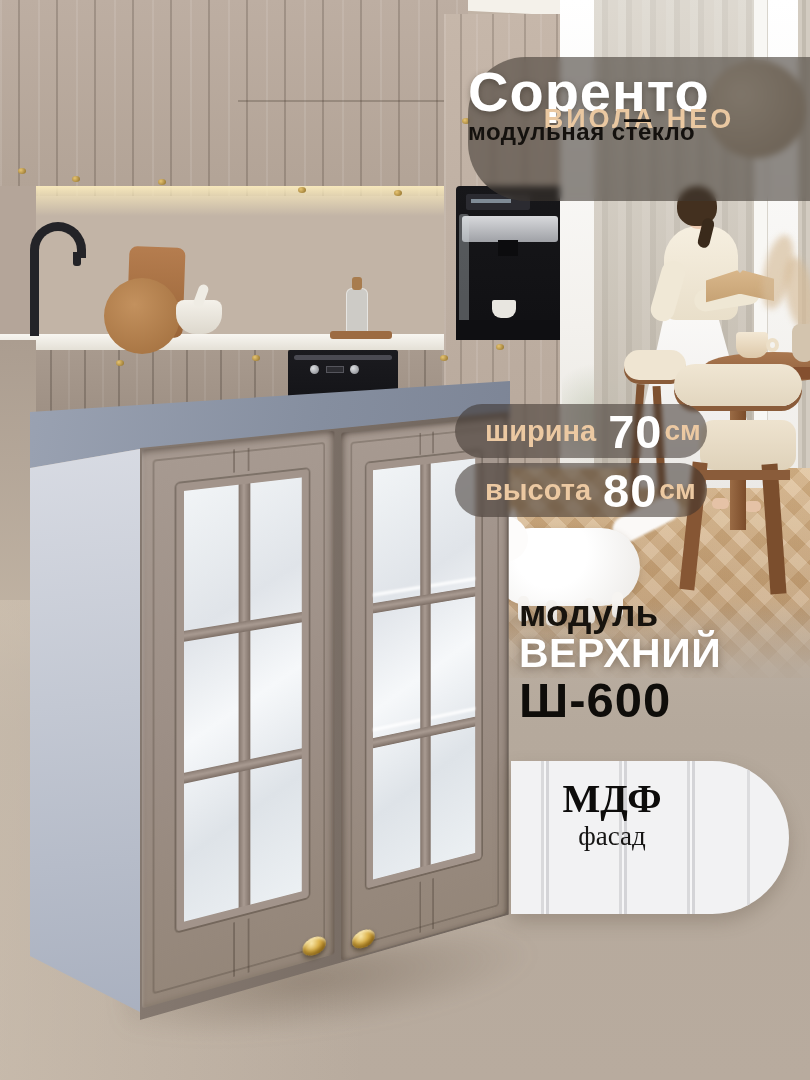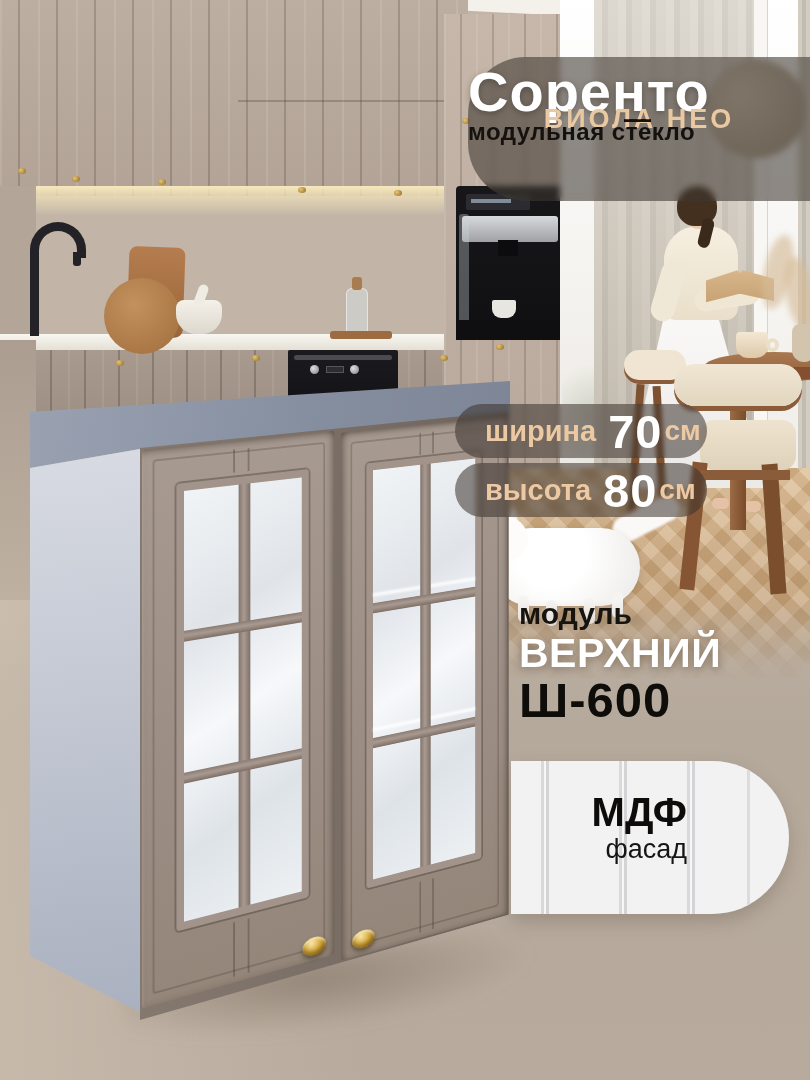--- a/index.html
+++ b/index.html
@@ -157,32 +157,32 @@
     display:flex;justify-content:center;align-items:center;gap:8px;line-height:26px;}
   .brand-sub .dash{color:#14110e;font-weight:700;}
   .brand-tagline{position:relative;font-size:24px;font-weight:700;letter-spacing:.5px;color:#14110e;line-height:26px;}
   .spec-pill{left:455px;width:252px;height:54px;border-radius:27px;background:rgba(58,50,44,.55);
     backdrop-filter:blur(2px);display:flex;align-items:center;padding-left:30px;white-space:nowrap;}
   .sp1{top:404px;} .sp2{top:463px;}
   .spec-label{position:relative;font-size:29px;font-weight:600;color:#ecc9a2;}
   .spec-value{position:relative;font-size:47px;font-weight:800;color:#ffffff;margin-left:12px;letter-spacing:1px;}
   .spec-unit{position:relative;font-size:28px;font-weight:600;color:#ecc9a2;margin-left:2px;}
   .module-block{left:519px;top:597px;width:280px;}
-  .module-kicker{position:relative;font-size:30px;font-weight:800;color:#17130e;line-height:34px;}
+  .module-kicker{position:relative;font-size:37px;font-weight:800;color:#17130e;line-height:34px;}
   .module-name{position:relative;font-size:41px;font-weight:800;color:#ffffff;line-height:44px;letter-spacing:.5px;
     text-shadow:0 2px 8px rgba(60,45,30,.45);}
   .module-code{position:relative;font-size:49px;font-weight:800;color:#0f0d0a;line-height:50px;letter-spacing:1px;}
   .feature-pill{left:510px;top:719px;width:206px;height:37px;border-radius:19px;background:rgba(74,67,60,.95);
     display:flex;align-items:center;padding-left:22px;}
   .feature-pill span{position:relative;font-size:26px;font-weight:700;letter-spacing:7px;color:#e8c59e;}
   .material-card{left:511px;top:761px;width:278px;height:153px;border-radius:0 90px 90px 0;background:#f2f2f3;
     box-shadow:0 8px 18px rgba(90,75,60,.28);overflow:hidden;}
   .mat-stripes{left:0;top:0;width:100%;height:100%;
     background:linear-gradient(90deg,transparent 0 30px,#d9d9db 30px 33px,#f6f6f7 33px 35px,#d4d4d7 35px 38px,transparent 38px 108px,#d9d9db 108px 111px,#f6f6f7 111px 113px,#d4d4d7 113px 116px,transparent 116px 176px,#d9d9db 176px 179px,#f6f6f7 179px 181px,#d4d4d7 181px 184px,transparent 184px 236px,#dcdcde 236px 239px,transparent 239px 278px);}
-  .mat-text{left:26px;top:29px;width:150px;text-align:right;}
+  .mat-text{left:26px;top:16px;width:150px;text-align:center;font-family:Liberation Serif, serif;}
   .mat-title{position:relative;font-size:40px;font-weight:800;color:#0d0c0b;line-height:44px;}
   .mat-sub{position:relative;font-size:27px;font-weight:500;color:#161514;line-height:30px;}
 </style>
 </head>
 <body>
 
 <div class="stage">
 
   <div class="photo">
     <div class="wall-right"></div>

